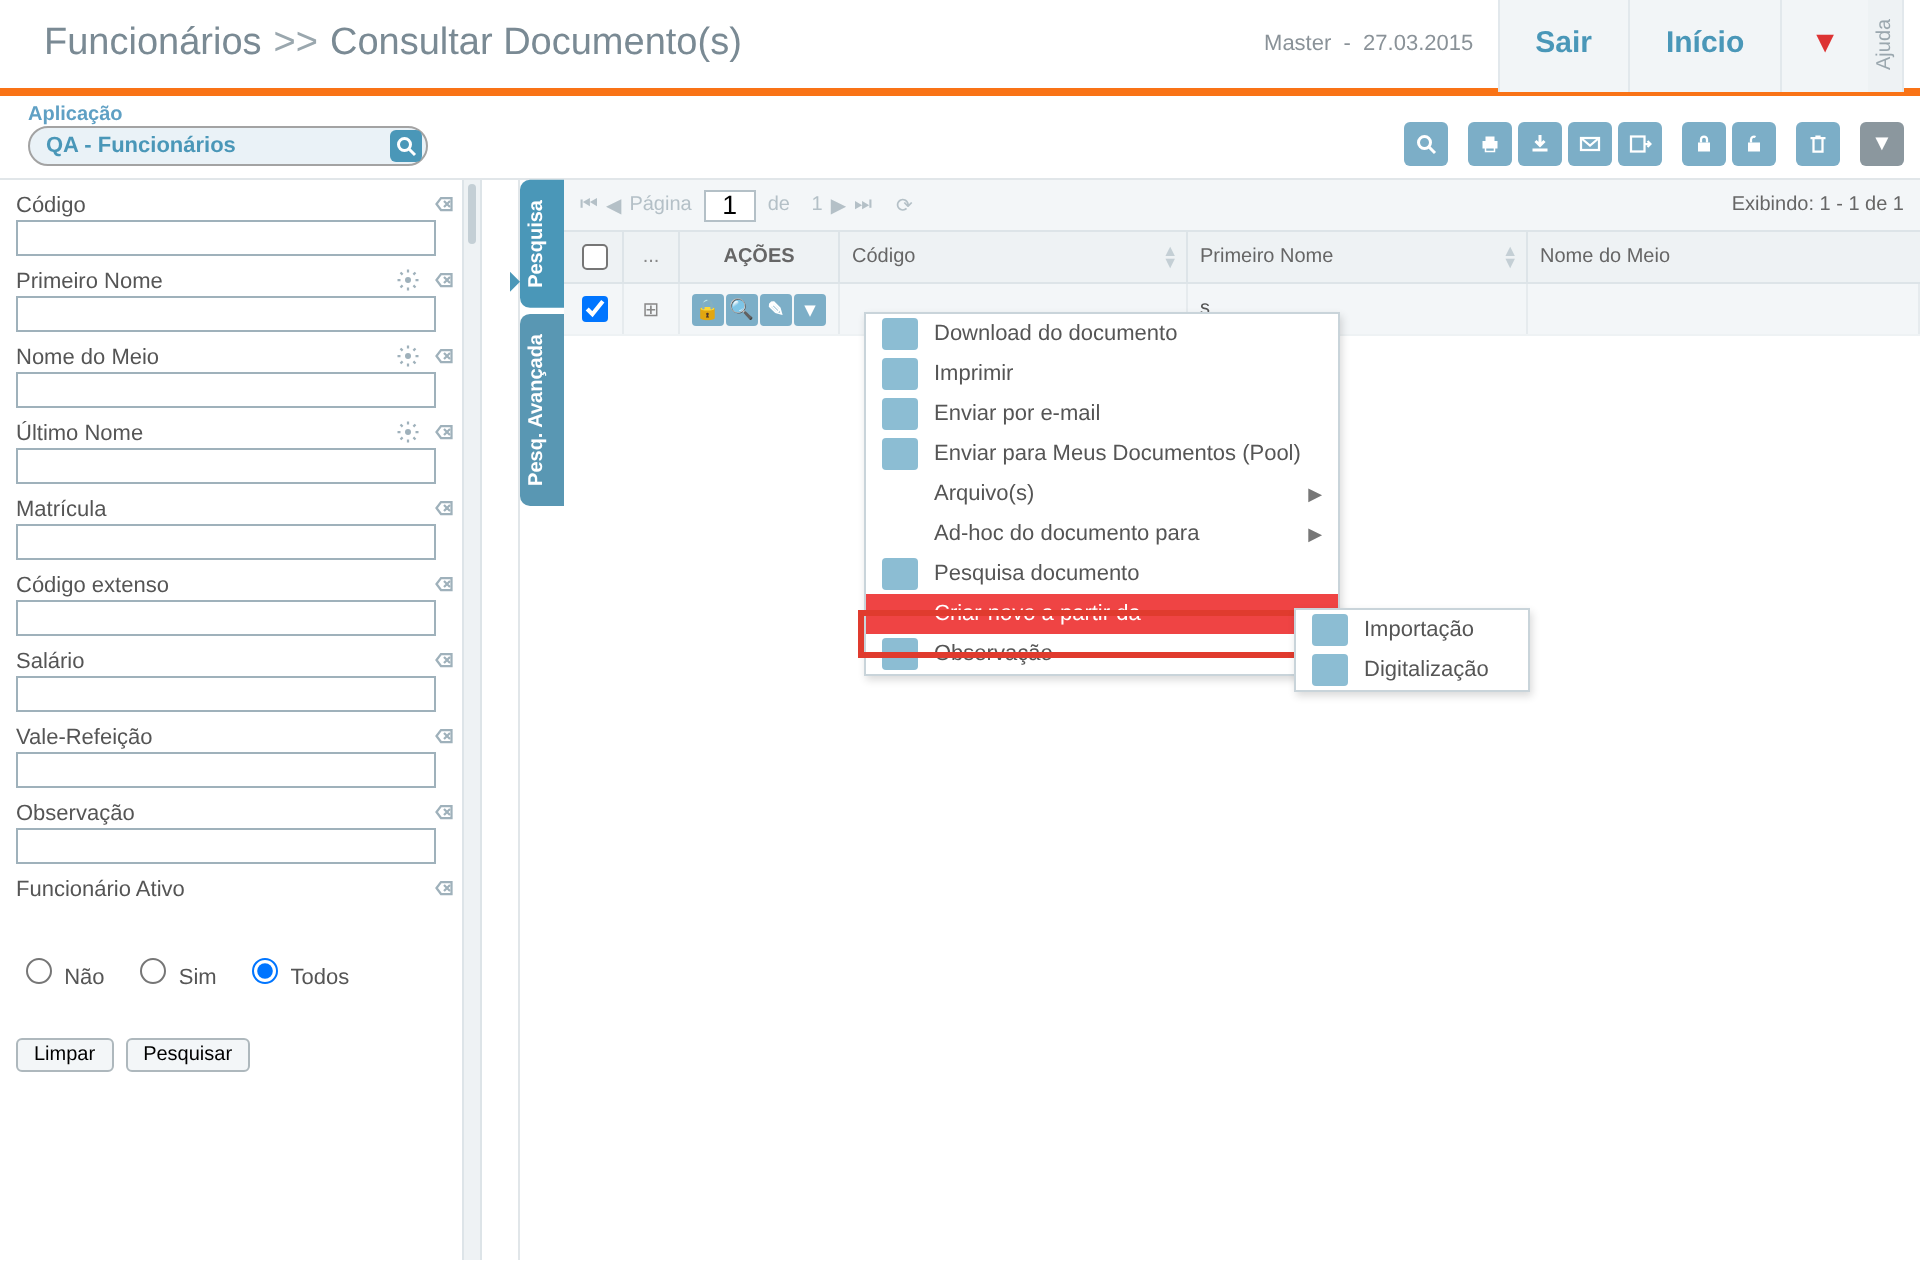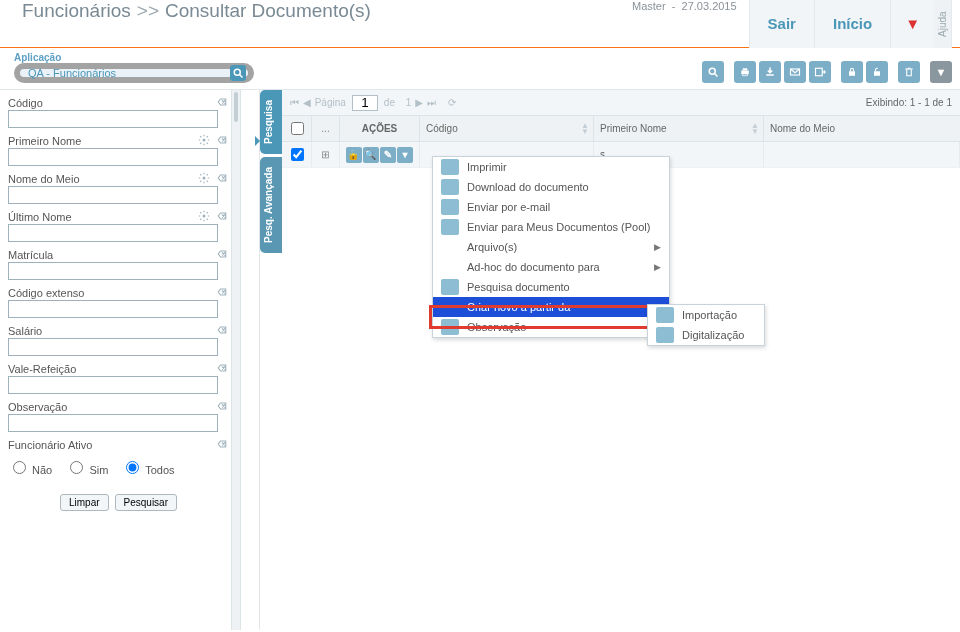--- a/index.html
+++ b/index.html
@@ -1,51 +1,51 @@
 <!DOCTYPE html>
 <html><head>
 <meta charset="utf-8">
 <style>
 html,body{margin:0;padding:0;font-family:Verdana,Arial,sans-serif;font-size:11px;color:#444;background:#fff;width:960px;height:632px;overflow:hidden}
 *{box-sizing:border-box}
 
 
-.titlebar{height:48px;display:flex;align-items:flex-start;padding:0 8px 0 22px;border-bottom:1px solid #f97316;background:#fff}
+.titlebar{height:48px;display:flex;align-items:center;padding:0 8px 0 22px;border-bottom:4px solid #f97316;background:#fff}
 .titlebar .crumbs{flex:1;font-size:19px;color:#7a8a94;font-weight:400}
 .titlebar .crumbs .sep{color:#9aa7ae;margin:0 6px}
 .titlebar .date{color:#8a9298;font-size:11px;margin-right:12px}
 .titlebar .btn{height:48px;line-height:48px;padding:0 18px;font-size:15px;font-weight:bold;color:#4a97b8;background:#f2f5f7;border-left:1px solid #e2e8ec;cursor:pointer}
 .titlebar .btn.caret{color:#d33;padding:0 14px}
 .titlebar .help{width:18px;display:flex;align-items:center;justify-content:center;writing-mode:vertical-rl;transform:rotate(180deg);color:#9aa7ae;font-size:10px;background:#eef2f4;border-left:1px solid #e2e8ec;height:48px;cursor:pointer}
 
 
 .midbar{background:#fff;padding:4px 8px 6px 14px;display:flex;align-items:flex-end;border-bottom:1px solid #e1e6e9}
 .appbox{display:flex;flex-direction:column}
 .appbox .lbl{font-size:10px;color:#5fa0c4;font-weight:bold}
-.appbox .sel{display:flex;align-items:center;width:240px;height:20px;background:#eaf2f7;border:6px solid #a3a3a3;border-radius:10px;padding:0 2px 0 8px;color:#4a97b8;font-weight:normal}
+.appbox .sel{display:flex;align-items:center;width:200px;height:20px;background:#eaf2f7;border:1px solid #a3a3a3;border-radius:10px;padding:0 2px 0 8px;color:#4a97b8;font-weight:bold}
 .appbox .sel .txt{flex:1}
 .appbox .sel .ico{width:16px;height:16px;background:#4a97b8;border-radius:3px;display:flex;align-items:center;justify-content:center;color:#fff}
 .midbar .spacer{flex:1}
 .tbtn{width:22px;height:22px;background:#7caec7;border-radius:3px;margin-left:3px;display:flex;align-items:center;justify-content:center;color:#fff;cursor:pointer}
 .tbtn.sep{margin-left:10px}
 .tbtn.dk{background:#8b979e}
 
 
 .body{display:flex;height:calc(632px - 48px - 44px)}
 .left{width:260px;border-right:1px solid #e1e6e9;position:relative;padding:6px 30px 6px 8px;overflow:hidden}
 .left .scroll{position:absolute;right:18px;top:0;bottom:0;width:10px;background:#eef2f4;border-left:1px solid #dde4e8;border-right:1px solid #dde4e8}
 .left .scroll .thumb{background:#c4cfd5;height:30px;border-radius:2px;margin:2px}
 .field{margin-bottom:6px}
 .field .row{display:flex;align-items:center}
 .field .row .fl{flex:1;color:#555}
 .field .row .fi{width:14px;height:14px;margin-left:4px;color:#9fb1bb;cursor:pointer;font-size:12px;line-height:14px;text-align:center}
 .field input[type=text]{display:block;width:210px;height:18px;border:1px solid #9fb1bb;background:#fff}
-.radio{margin:6px 0;color:#555}
+.radio{margin:24px 0;color:#555}
 .radio label{margin-right:10px}
-.left .btns{display:flex;justify-content:center;gap:6px;margin-top:18px}
+.left .btns{display:flex;justify-content:flex-start;gap:6px;margin-top:18px}
 .left .btns button{font-size:10px;padding:2px 8px;border:1px solid #aeb8bd;background:#f3f6f8;border-radius:3px;cursor:pointer}
 
 
 .vtabs{width:22px;display:flex;flex-direction:column}
 .vtab{writing-mode:vertical-rl;transform:rotate(180deg);background:#5997b3;color:#fff;font-size:10px;font-weight:bold;padding:10px 3px;border-radius:0 5px 5px 0;margin-bottom:3px;cursor:pointer;text-align:center}
 .vtab.active{background:#4a97b8;position:relative}
 .vtab.active::after{content:"";position:absolute;right:-5px;top:8px;width:0;height:0;border-top:5px solid transparent;border-bottom:5px solid transparent;border-left:5px solid #4a97b8;transform:rotate(180deg)}
 
 
 .right{flex:1;display:flex;flex-direction:column;position:relative}
@@ -70,21 +70,21 @@
 .trow .c{border-right:1px solid #e6ebee;height:100%;display:flex;align-items:center;padding:0 6px}
 .trow .c.act{gap:1px}
 .trow .c.act .ab{width:16px;height:16px;background:#7caec7;border-radius:2px;color:#fff;font-size:10px;display:flex;align-items:center;justify-content:center}
 
 
 .ctx{position:absolute;top:66px;left:150px;width:238px;background:#fff;border:1px solid #c9d4da;box-shadow:1px 2px 4px rgba(0,0,0,.15);font-size:11px;color:#555;z-index:5}
 .ctx .mi{height:20px;display:flex;align-items:center;padding:0 8px;cursor:pointer;position:relative}
 .ctx .mi .mico{width:18px;height:16px;background:#8cbdd3;border-radius:2px;margin-right:8px;color:#fff;font-size:10px;display:flex;align-items:center;justify-content:center}
 .ctx .mi.noico .mico{background:transparent}
 .ctx .mi .arr{margin-left:auto;color:#777;font-size:9px}
-.ctx .mi.hl{background:#1d4ed8;color:#fff}
+.ctx .mi.hl{background:#ef4444;color:#fff}
 .ctx .mi.hl .arr{color:#fff}
 .ctx .box{position:absolute;top:148px;left:-4px;width:244px;height:24px;border:3px solid #e03b2e;pointer-events:none}
 
 .sub{position:absolute;top:214px;left:365px;width:118px;background:#fff;border:1px solid #c9d4da;box-shadow:1px 2px 4px rgba(0,0,0,.15);z-index:5}
 .sub .mi{height:20px;display:flex;align-items:center;padding:0 8px;cursor:pointer;font-size:11px;color:#555}
 .sub .mi .mico{width:18px;height:16px;background:#8cbdd3;border-radius:2px;margin-right:8px;color:#fff;font-size:10px;display:flex;align-items:center;justify-content:center}
 
 svg{width:12px;height:12px}
 </style>
 </head>
@@ -347,25 +347,25 @@
         <div class="ab">▾</div>
       </div>
       <div class="c cod"></div>
       <div class="c pn">s</div>
       <div class="c nm"></div>
     </div>
 
     <div class="ctx" id="ctx">
         <div class="mi">
           <span class="mico"></span>
+          <span>Download do documento</span>
+        </div>
+        <div class="mi">
+          <span class="mico"></span>
           <span>Imprimir</span>
-        </div>
-        <div class="mi">
-          <span class="mico"></span>
-          <span>Download do documento</span>
         </div>
         <div class="mi">
           <span class="mico"></span>
           <span>Enviar por e-mail</span>
         </div>
         <div class="mi">
           <span class="mico"></span>
           <span>Enviar para Meus Documentos (Pool)</span>
         </div>
         <div class="mi noico">

